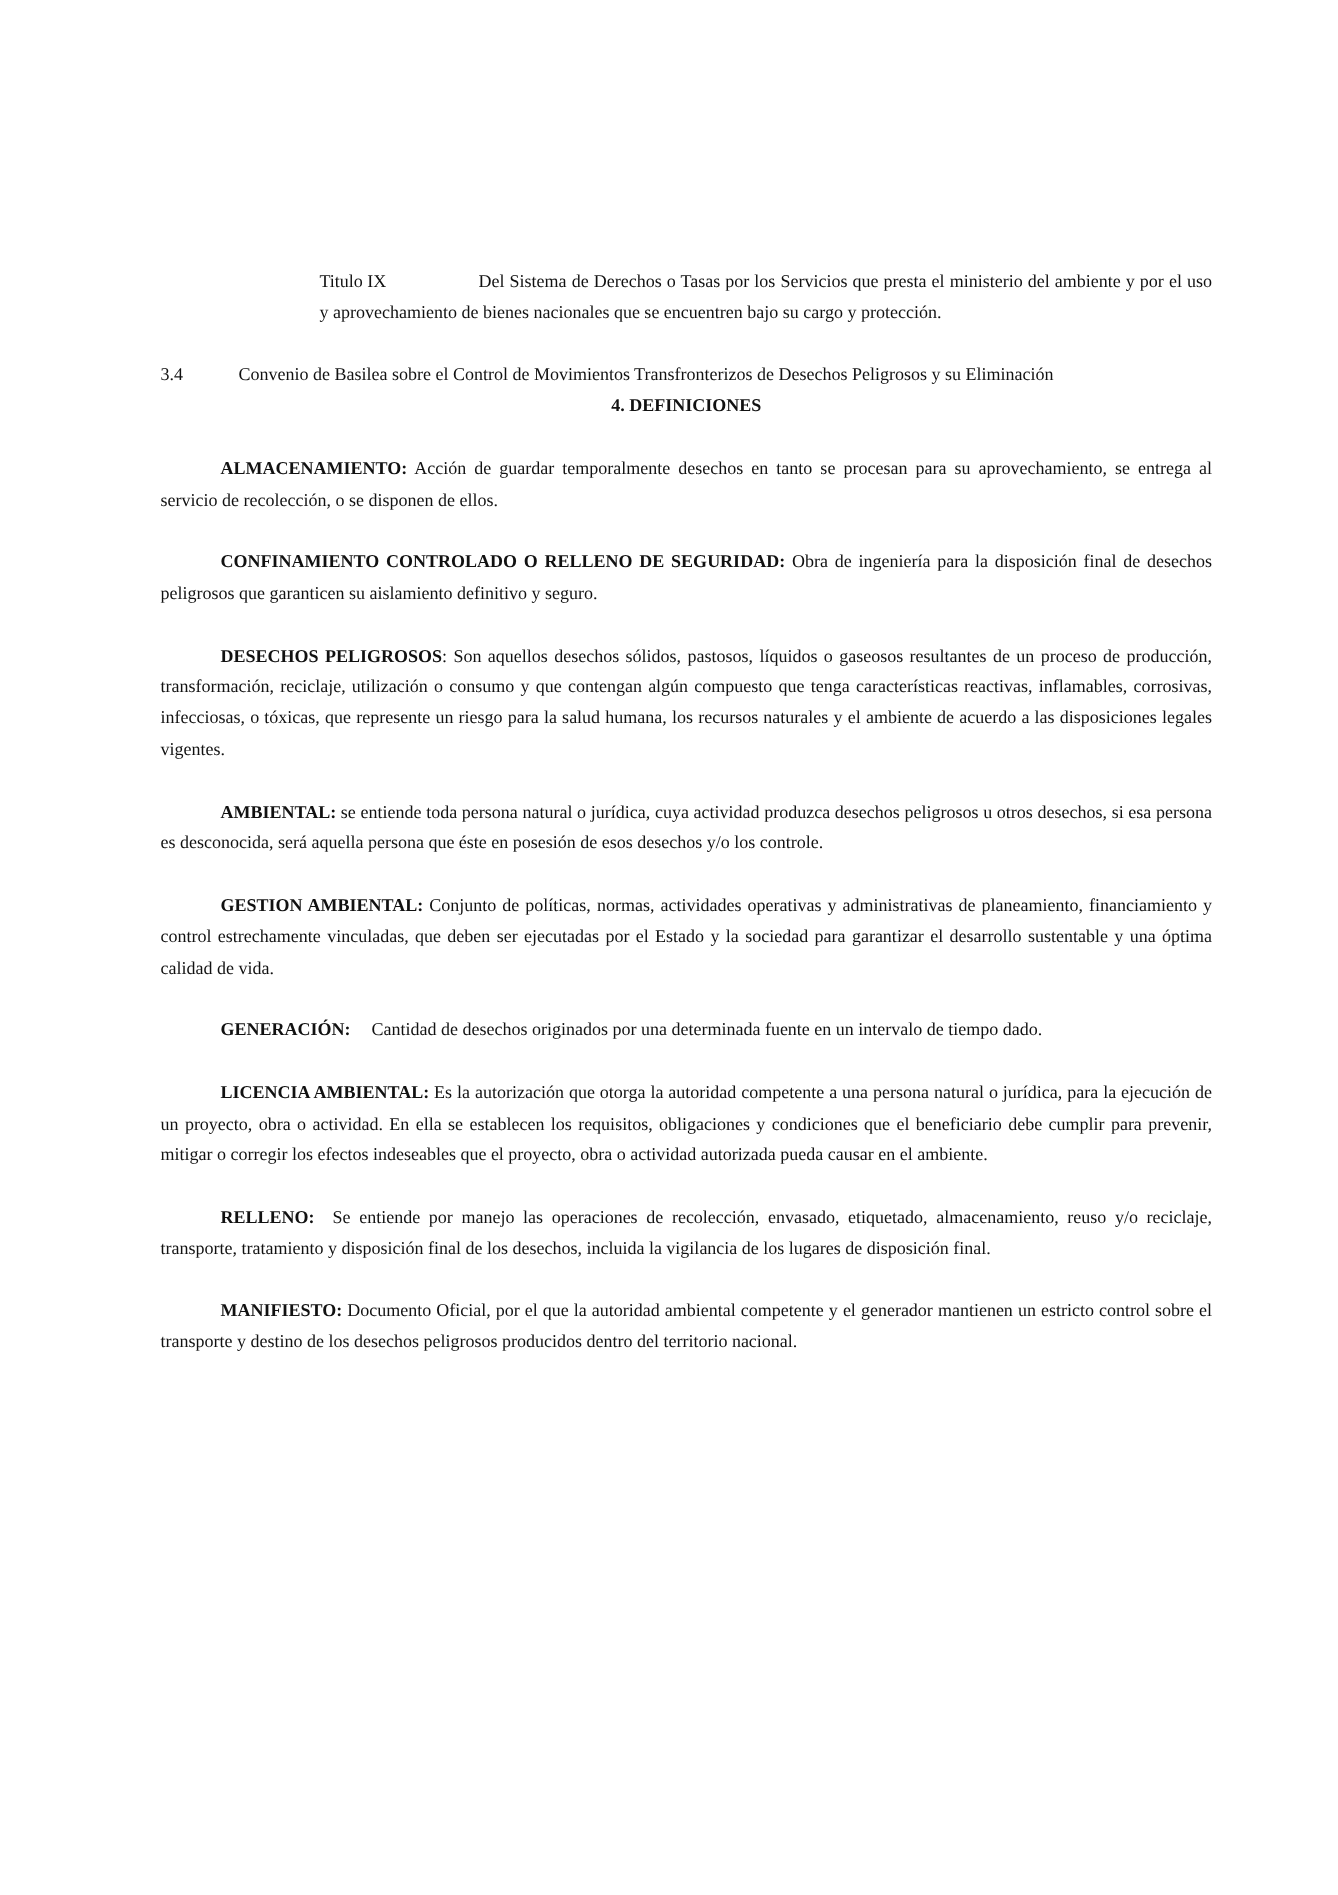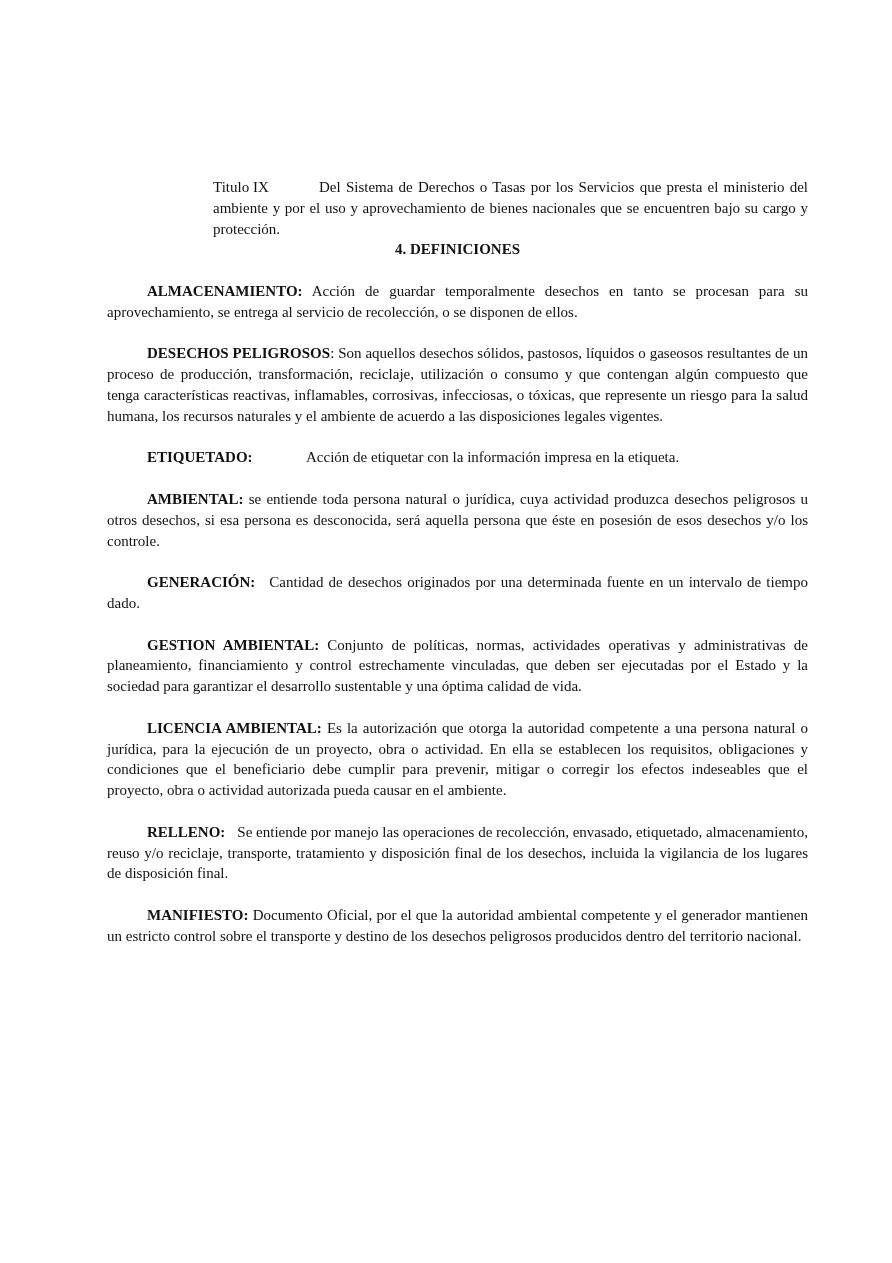--- a/index.html
+++ b/index.html
@@ -1,19 +1,19 @@
 <!DOCTYPE html>
 <html><head>
   <meta charset="utf-8">
   <style>
     html, body { margin: 0; padding: 0; background: #ffffff; }
     body { width: 892px; height: 1263px; position: relative; overflow: hidden; }
     .page {
       position: absolute; left: 107px; top: 177px; width: 701px;
-      font-family: "Liberation Serif", serif; font-size: 15px; line-height: 20.8px;
+      font-family: "Liberation Serif", serif; font-size: 12px; line-height: 20.8px;
       color: #111111;
     }
     .titulo { margin-left: 106px; text-align: justify; }
     .titulo .tnum { display: inline-block; width: 106px; }
     .item { margin-top: 20.8px; position: relative; padding-left: 52px; text-align: justify; }
     .item .num { position: absolute; left: 0; top: 0; }
     .heading { text-align: center; font-weight: bold; margin-top: 0; font-family: Liberation Serif, serif; }
     .def { margin-top: 20.8px; text-align: justify; }
     .def .term { font-weight: bold; margin-left: 40px; }
     .def.etiq .term { display: inline-block; width: 159px; }
@@ -22,46 +22,50 @@
   </style>
 </head>
 <body>
 
 <div class="page">
 
   <div class="titulo">
     <span class="tnum">Titulo IX</span><span>Del Sistema de Derechos o Tasas por los Servicios que presta el ministerio del ambiente y por el uso y aprovechamiento de bienes nacionales que se encuentren bajo su cargo y protección.</span>
   </div>
 
+  <div class="item">
+    <span class="num">3.4</span>
+    <span>Convenio de Basilea sobre el Control de  Movimientos Transfronterizos de Desechos Peligrosos y su Eliminación</span>
+  </div>
 
   <div class="heading">4. DEFINICIONES</div>
 
   <div class="def">
     <span class="term">ALMACENAMIENTO:</span><span> Acción de guardar temporalmente desechos en tanto se procesan para su aprovechamiento,  se entrega al servicio de recolección, o se disponen de ellos.</span>
   </div>
 
+  <div class="def">
+    <span class="term">CONFINAMIENTO CONTROLADO O RELLENO DE SEGURIDAD:</span><span> Obra de ingeniería para la disposición final de desechos peligrosos que garanticen su aislamiento definitivo y seguro.</span>
+  </div>
 
   <div class="def">
     <span class="term">DESECHOS PELIGROSOS</span><span>: Son aquellos desechos sólidos, pastosos, líquidos o gaseosos resultantes de un proceso de producción, transformación, reciclaje, utilización o consumo y que contengan algún compuesto que tenga características reactivas, inflamables, corrosivas, infecciosas, o tóxicas, que represente un riesgo para la salud humana, los recursos naturales y el ambiente de acuerdo  a las disposiciones legales vigentes.</span>
   </div>
 
-  <div class="def etiq">
-    <span class="term">ETIQUETADO:</span><span>Acción de etiquetar con la información impresa en la etiqueta.</span>
-  </div>
 
   <div class="def">
     <span class="term">AMBIENTAL:</span><span> se entiende toda persona natural o jurídica, cuya actividad produzca desechos peligrosos u otros desechos, si esa  persona es desconocida, será aquella persona que éste en posesión de esos desechos  y/o los controle.</span>
   </div>
 
+  <div class="def">
+    <span class="term">GESTION AMBIENTAL:</span><span> Conjunto de políticas, normas, actividades operativas y administrativas de planeamiento, financiamiento y control estrechamente vinculadas, que deben ser ejecutadas por el Estado y la sociedad para garantizar el desarrollo sustentable y una óptima calidad de vida.</span>
+  </div>
+
   <div class="def gener">
     <span class="term">GENERACIÓN:</span><span>Cantidad de desechos originados por una determinada fuente en un intervalo de tiempo dado.</span>
-  </div>
-
-  <div class="def">
-    <span class="term">GESTION AMBIENTAL:</span><span> Conjunto de políticas, normas, actividades operativas y administrativas de planeamiento, financiamiento y control estrechamente vinculadas, que deben ser ejecutadas por el Estado y la sociedad para garantizar el desarrollo sustentable y una óptima calidad de vida.</span>
   </div>
 
   <div class="def">
     <span class="term">LICENCIA AMBIENTAL:</span><span> Es la autorización que otorga la autoridad competente a una persona natural o jurídica, para la ejecución de un proyecto, obra o actividad.    En ella se establecen los requisitos, obligaciones y condiciones que el beneficiario debe cumplir para prevenir, mitigar o corregir los efectos indeseables que el proyecto, obra o actividad autorizada pueda causar en el ambiente.</span>
   </div>
 
   <div class="def manejo">
     <span class="term">RELLENO:</span><span>Se entiende por manejo las operaciones de recolección, envasado, etiquetado, almacenamiento, reuso y/o reciclaje, transporte, tratamiento y disposición final de los desechos, incluida la vigilancia de los lugares de disposición final.</span>
   </div>
 

